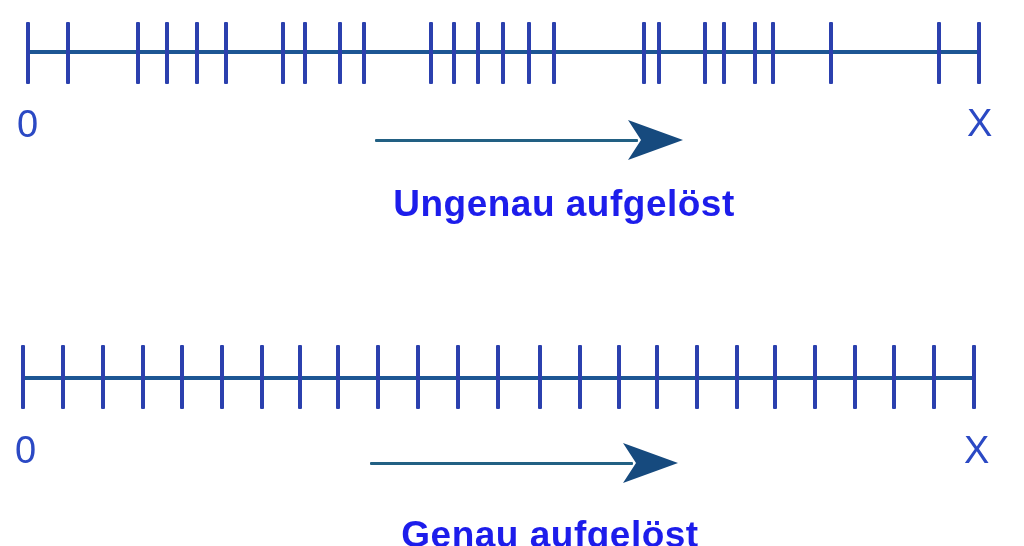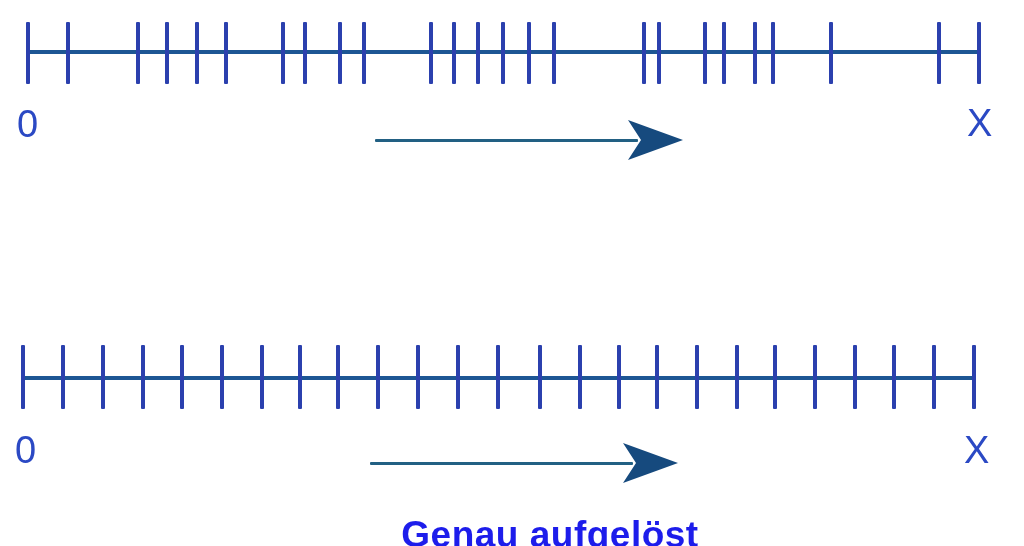--- a/index.html
+++ b/index.html
@@ -24,20 +24,21 @@
 <div class="canvas">
 
   <section class="numberline">
     <div class="axis-line" style="left: 28px; top: 50px; width: 951px; background: rgb(29, 86, 148);"></div>
     <div class="endpoint" style="left: 17px; top: 105px; color: rgb(43, 73, 196);">0</div>
     <div class="endpoint" style="left: 967px; top: 104px; color: rgb(43, 73, 196);">X</div>
     <div class="arrow-shaft" style="left: 375px; top: 139px; width: 263px; background: rgb(34, 96, 131);"></div>
     <svg class="arrowhead" viewBox="0 0 55 40" preserveAspectRatio="none" style="left: 628px; top: 120px;">
       <polygon points="0,0 55,20 0,40 13,20" fill="#164a7e"></polygon>
     </svg>
+    <div class="caption" style="left: 564px; top: 185px; color: rgb(29, 29, 235);">Ungenau aufgelöst</div>
   <div class="tick" style="left: 26px; top: 22px; height: 62px; background: rgb(43, 64, 174);"></div>
       <div class="tick" style="left: 66px; top: 22px; height: 62px; background: rgb(43, 64, 174);"></div>
       <div class="tick" style="left: 136px; top: 22px; height: 62px; background: rgb(43, 64, 174);"></div>
       <div class="tick" style="left: 165px; top: 22px; height: 62px; background: rgb(43, 64, 174);"></div>
       <div class="tick" style="left: 195px; top: 22px; height: 62px; background: rgb(43, 64, 174);"></div>
       <div class="tick" style="left: 224px; top: 22px; height: 62px; background: rgb(43, 64, 174);"></div>
       <div class="tick" style="left: 281px; top: 22px; height: 62px; background: rgb(43, 64, 174);"></div>
       <div class="tick" style="left: 303px; top: 22px; height: 62px; background: rgb(43, 64, 174);"></div>
       <div class="tick" style="left: 338px; top: 22px; height: 62px; background: rgb(43, 64, 174);"></div>
       <div class="tick" style="left: 362px; top: 22px; height: 62px; background: rgb(43, 64, 174);"></div>

